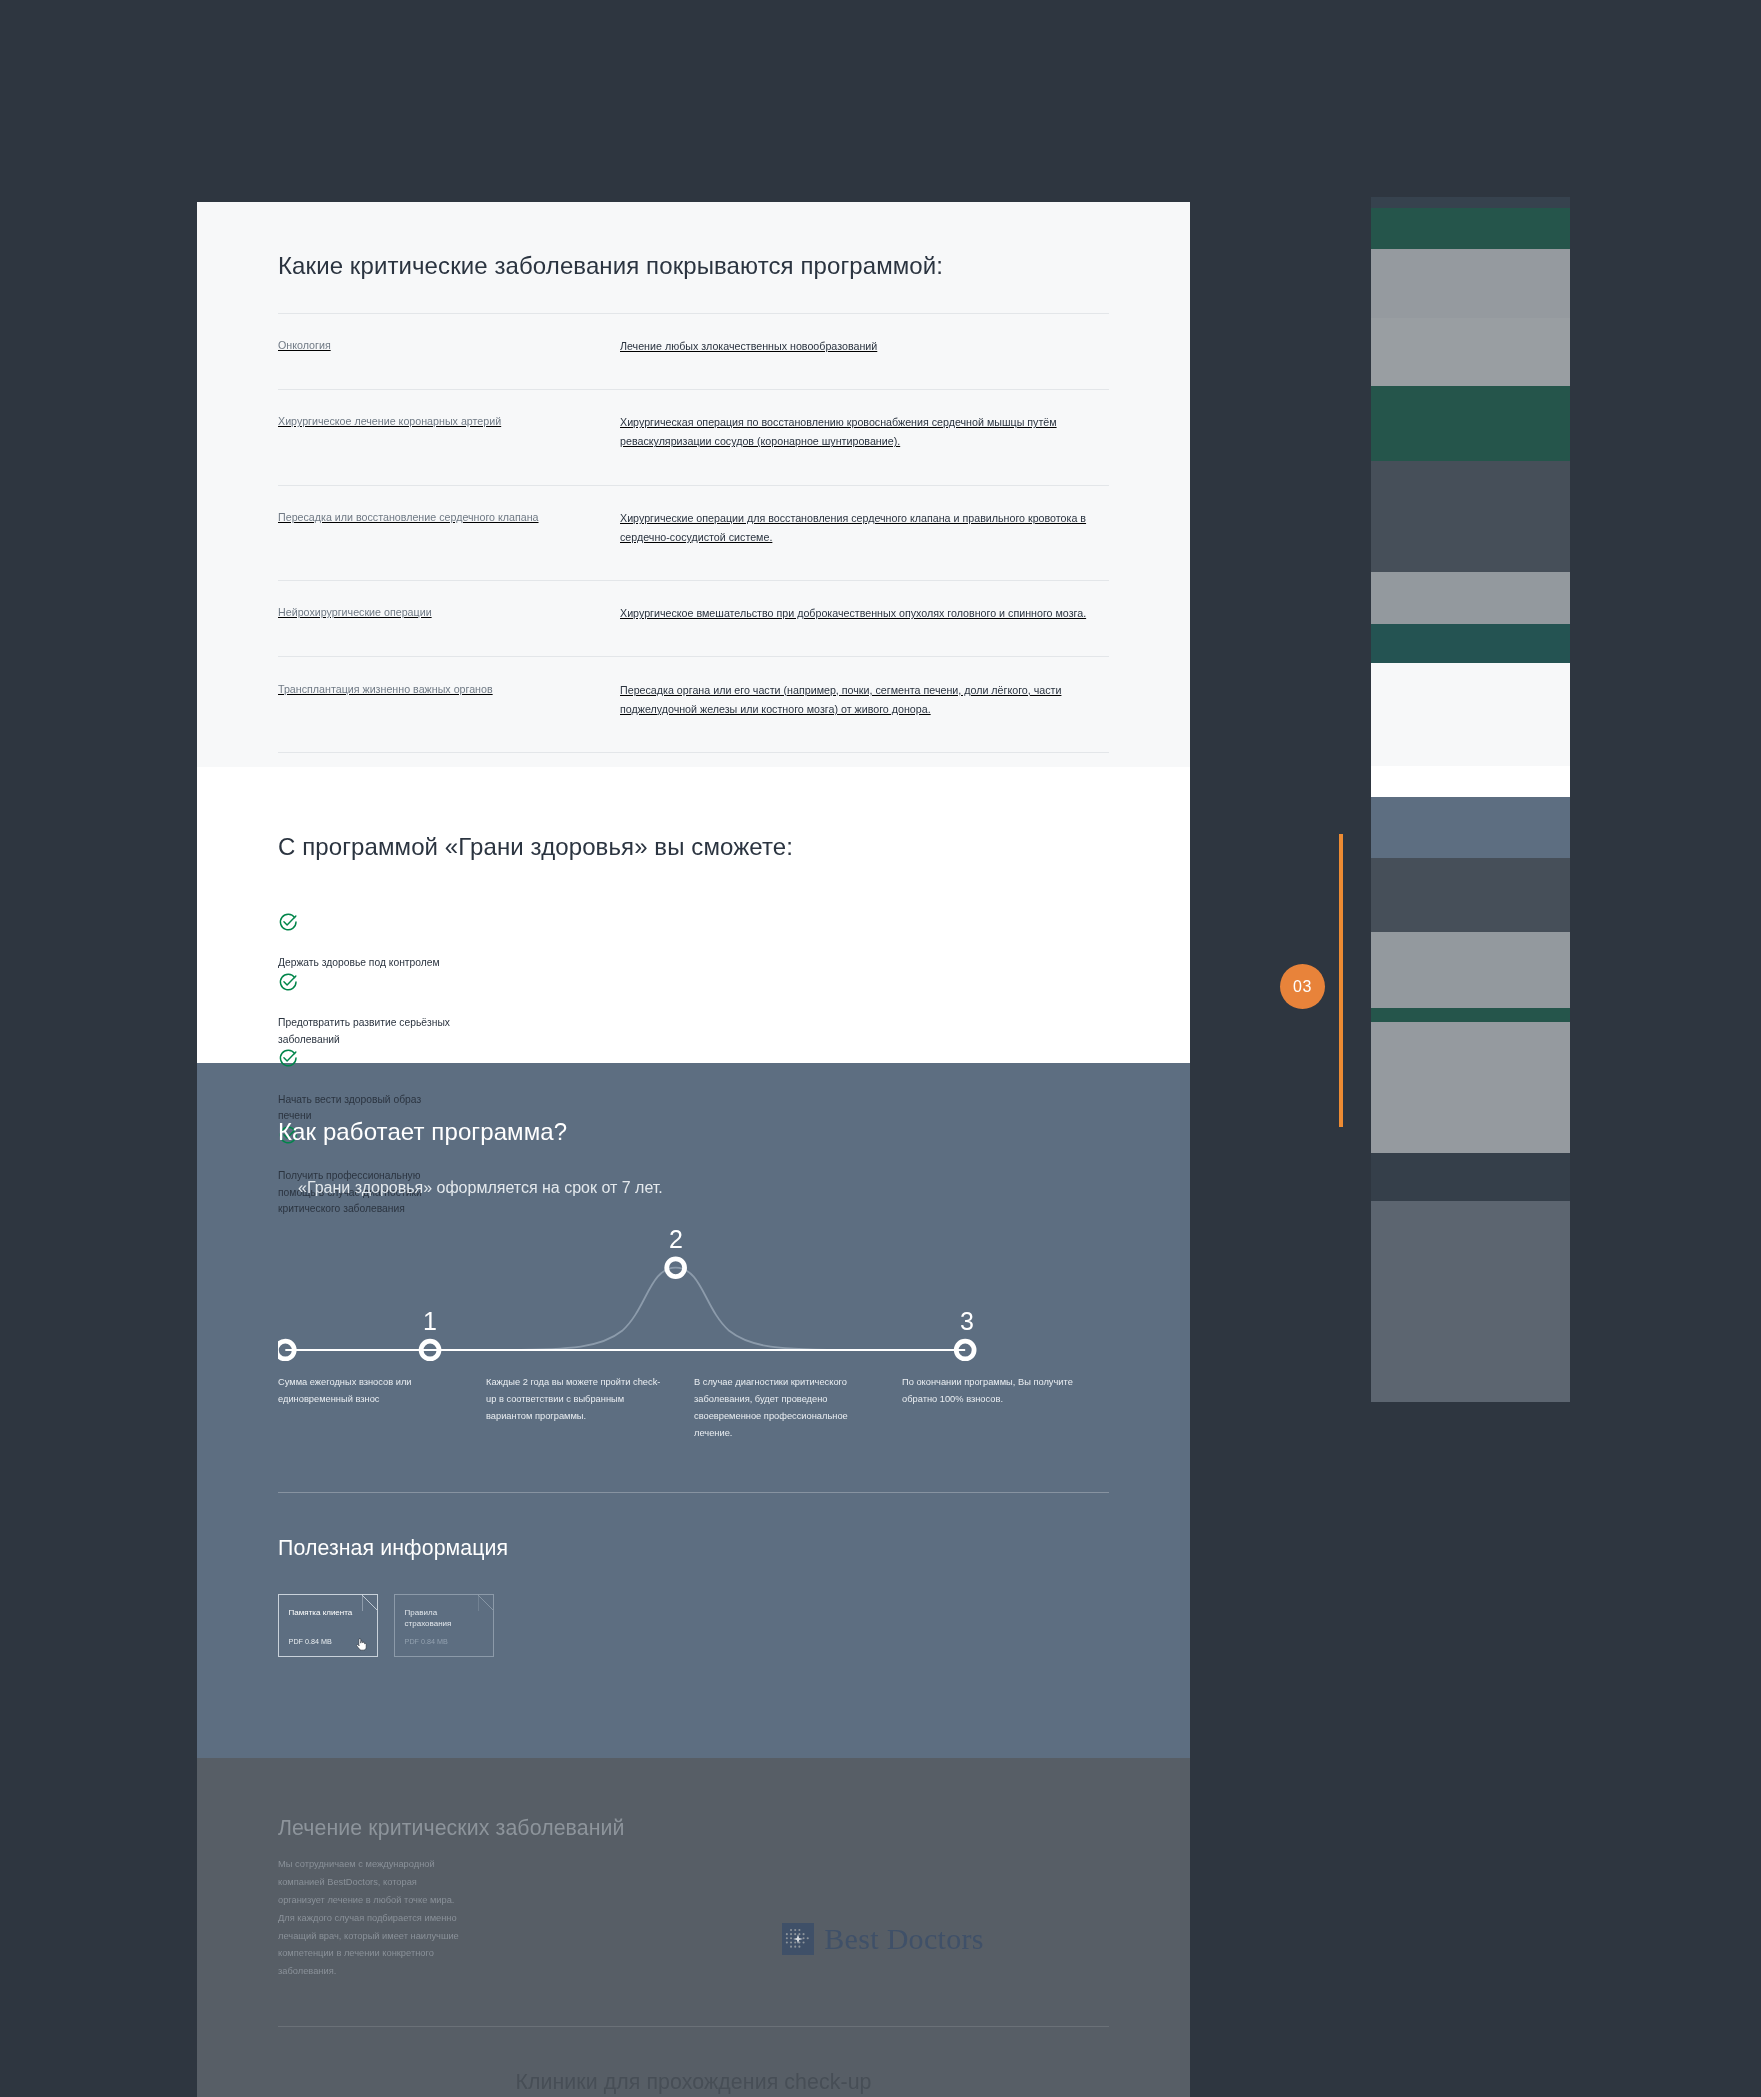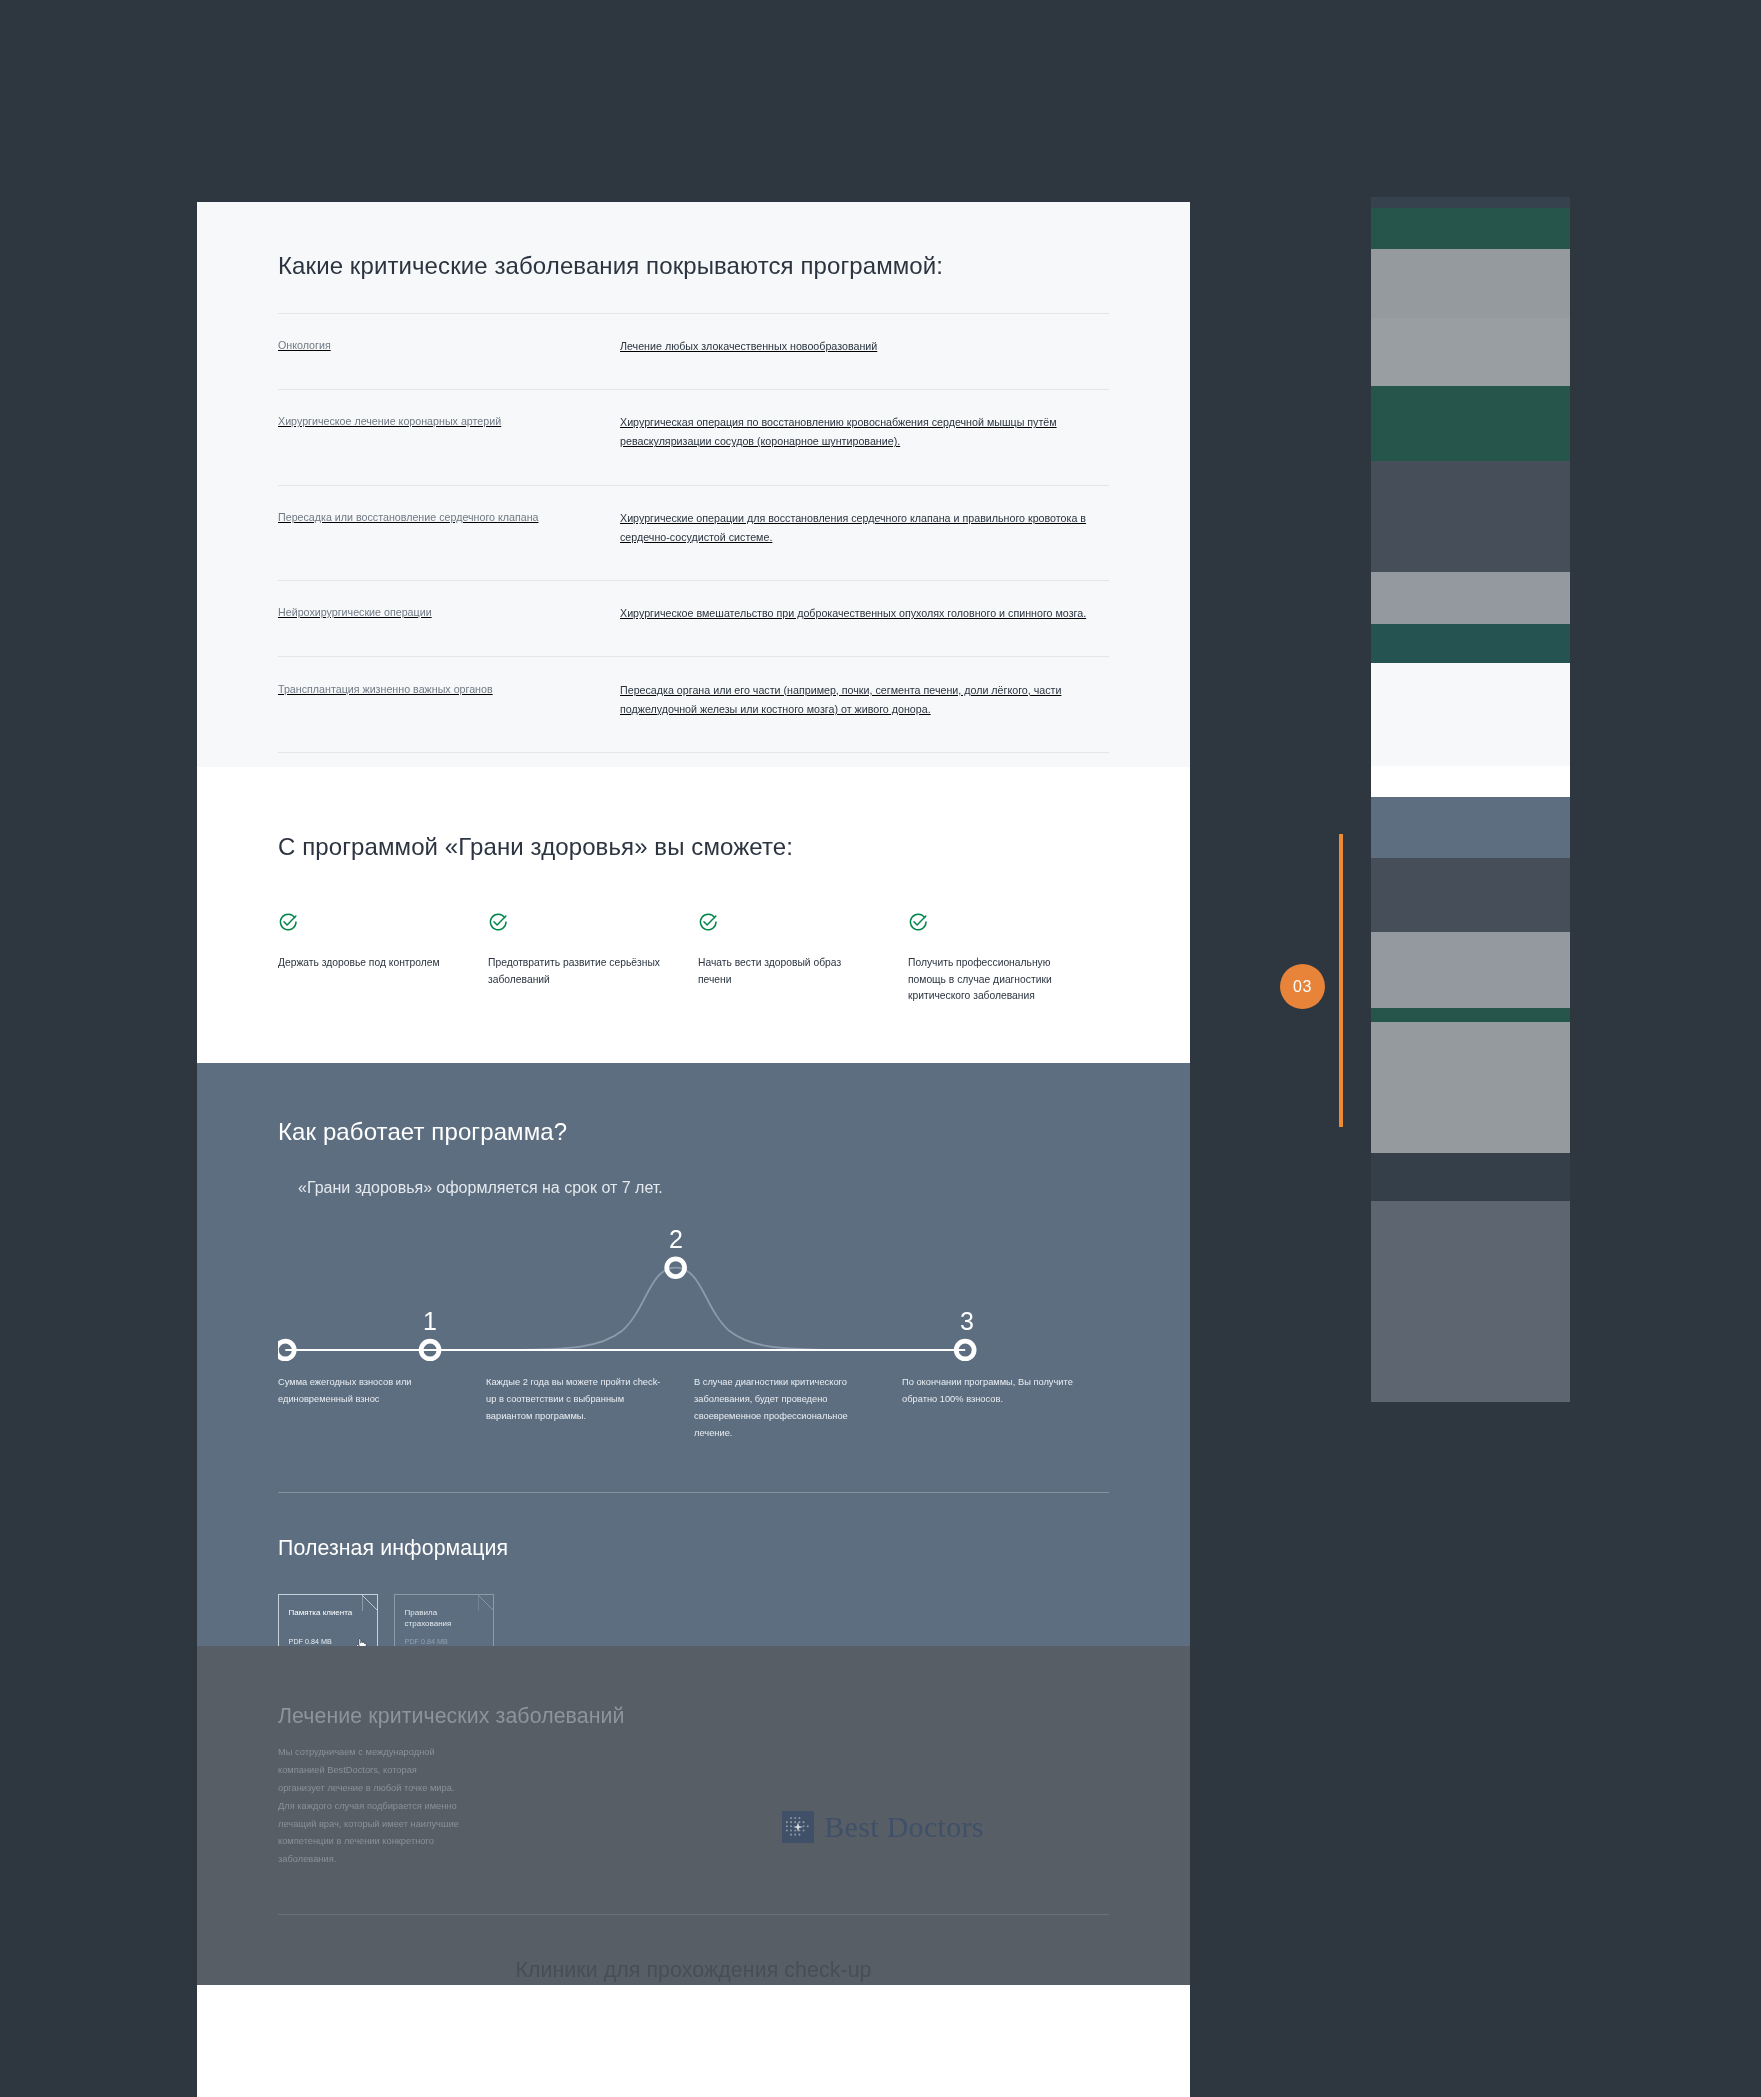--- a/index.html
+++ b/index.html
@@ -55,36 +55,37 @@
 
   
   .sec-benefits {
     background: #ffffff;
     padding: 63px 81px 0 81px;
     height: 296px;
   }
   .benefit-grid {
     display: flex;
     margin-top: 48px;
+    flex-direction: column;
   }
   .benefit {
     width: 210px; flex: none;
     padding-right: 32px;
   }
   .benefit-ico { margin-bottom: 21.3px; }
   .benefit-txt {
     font-size: 10.3px; line-height: 1.62;
     color: #2B3440;
   }
 
   
   .sec-how {
     background: #5D6E81;
     padding: 52px 81px 0 81px;
-    height: 583px;
+    height: 695px;
   }
   .h-light {
     font-size: 24px; font-weight: 400;
     line-height: 1.40; color: #ffffff;
     letter-spacing: 0.1px;
   }
   .sub-light {
     margin-top: 26px;
     font-size: 16px; line-height: 1.6;
     color: #E4E9ED;

